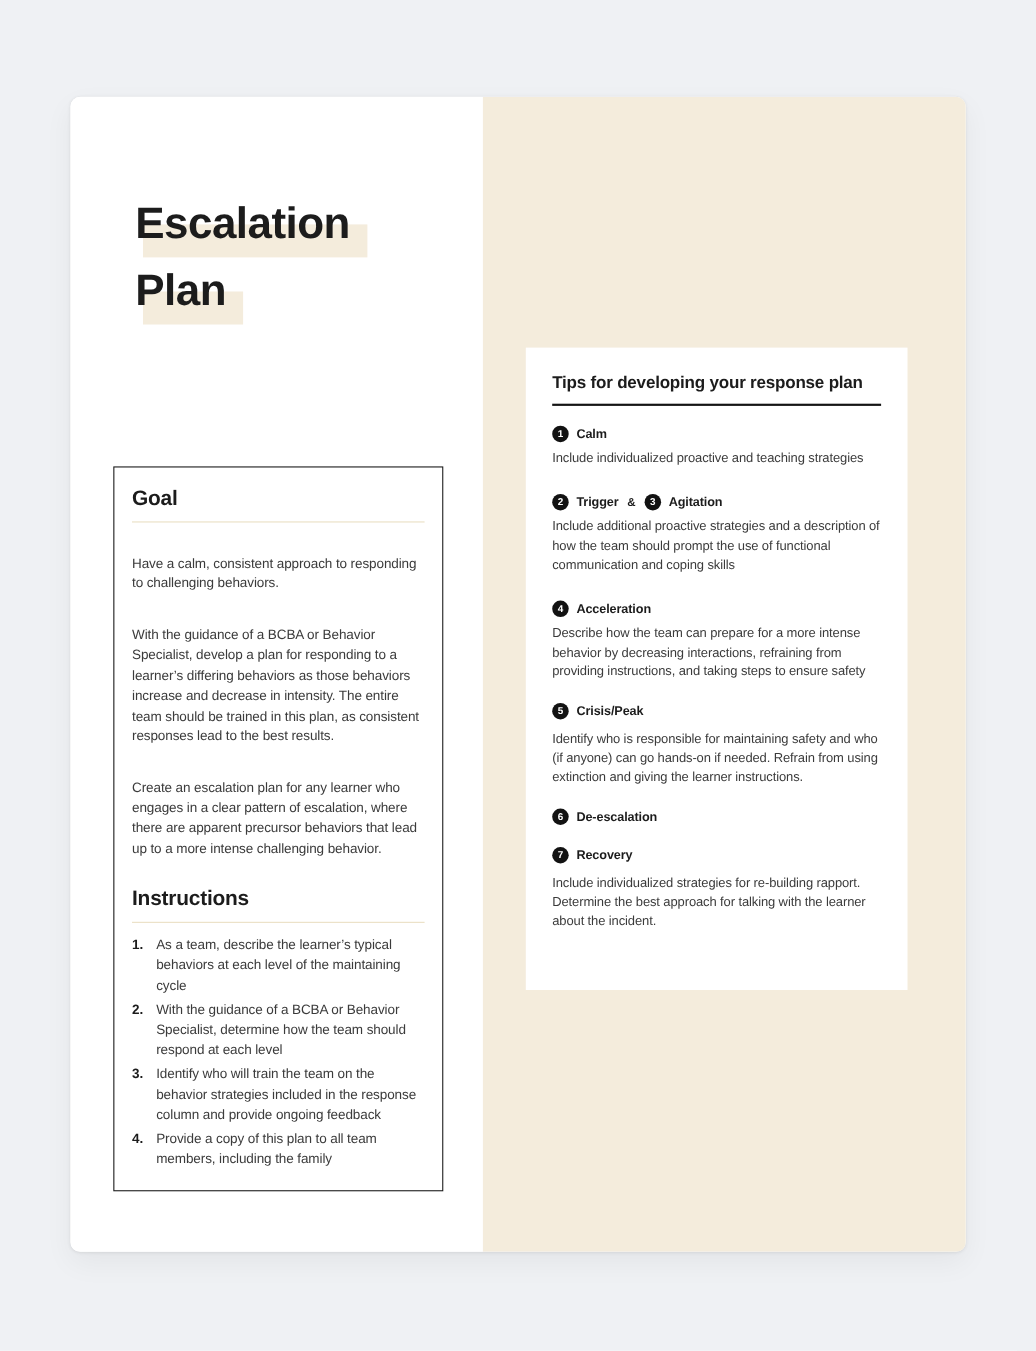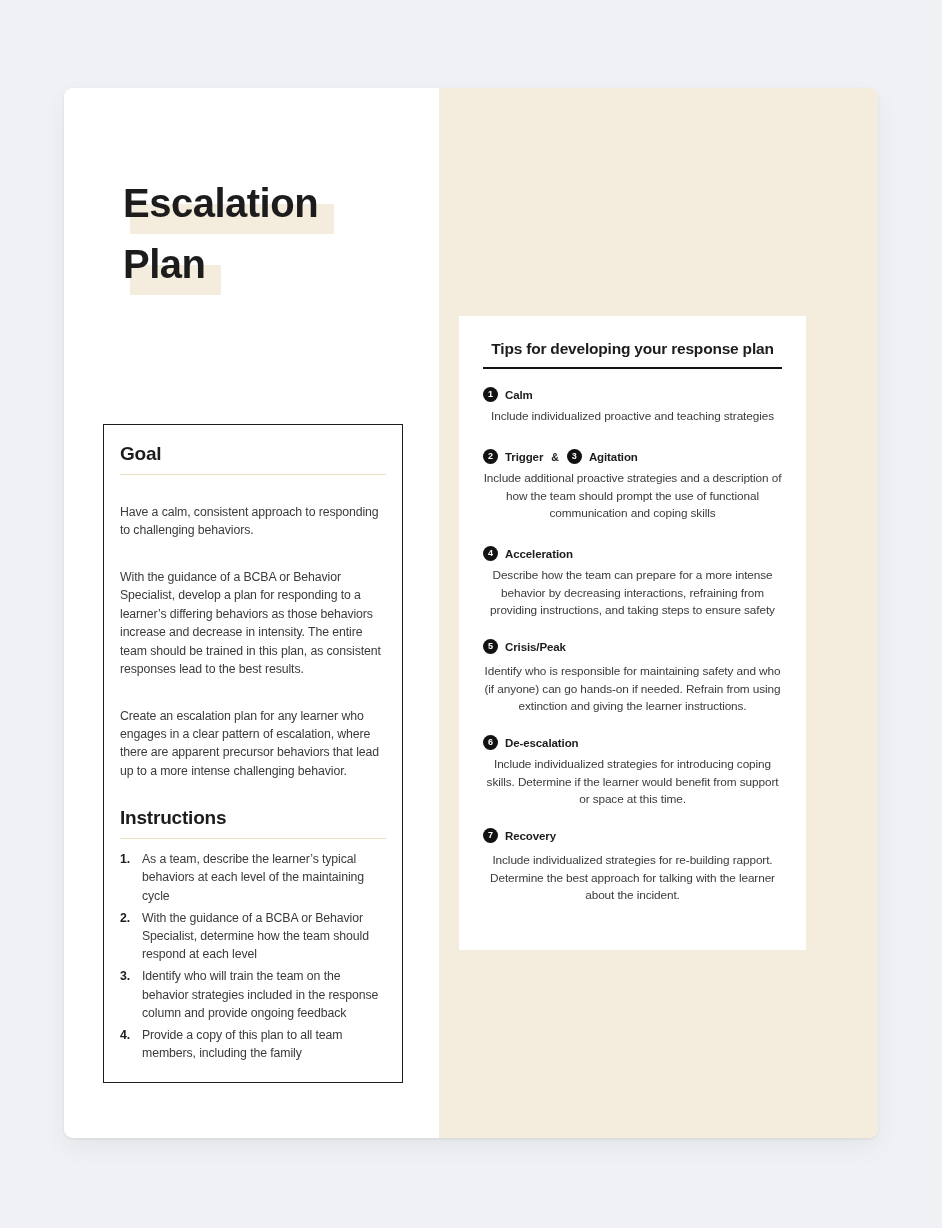--- a/index.html
+++ b/index.html
@@ -57,22 +57,22 @@
   }
   .instructions-list{margin:11px 0 0;padding:0;list-style:none;}
   .instruction-item{
     display:flex;gap:8px;margin:0 0 4px;
     font-size:12.3px;line-height:1.48;color:var(--body);letter-spacing:-0.1px;
   }
   .instruction-num{flex:0 0 14px;font-weight:700;color:var(--ink);}
 
   
   .tips-card{
-    position:absolute;left:395px;top:228px;width:347px;min-height:584px;
-    background:#ffffff;padding:24px 24px 26px;text-align:center;
+    position:absolute;left:414px;top:228px;width:347px;min-height:584px;
+    background:#ffffff;padding:24px 24px 14px;
   }
   .tips-heading{
     margin:0 0 18px;padding:0 0 9px;
     font-size:15.5px;font-weight:700;letter-spacing:-0.2px;
     border-bottom:2px solid #141414;
   }
   .tip{margin-bottom:20px;}
   .tip-head{display:flex;align-items:center;gap:7px;margin-bottom:6px;}
   .badge{
     flex:0 0 auto;width:15px;height:15px;border-radius:50%;
@@ -170,21 +170,20 @@
         <span class="tip-label">Crisis/Peak</span>
       </div>
       <p class="tip-body">Identify who is responsible for maintaining safety and who (if anyone) can go hands-on if needed. Refrain from using extinction and giving the learner instructions.</p>
     </div>
 
     <div class="tip">
       <div class="tip-head">
         <span class="badge">6</span>
         <span class="tip-label">De-escalation</span>
       </div>
-      <p class="tip-body">Include individualized strategies for introducing coping skills. Determine if the learner would benefit from support or space at this time.</p>
     </div>
 
     <div class="tip">
       <div class="tip-head gap-b">
         <span class="badge">7</span>
         <span class="tip-label">Recovery</span>
       </div>
       <p class="tip-body">Include individualized strategies for re-building rapport. Determine the best approach for talking with the learner about the incident.</p>
     </div>
   </div>

